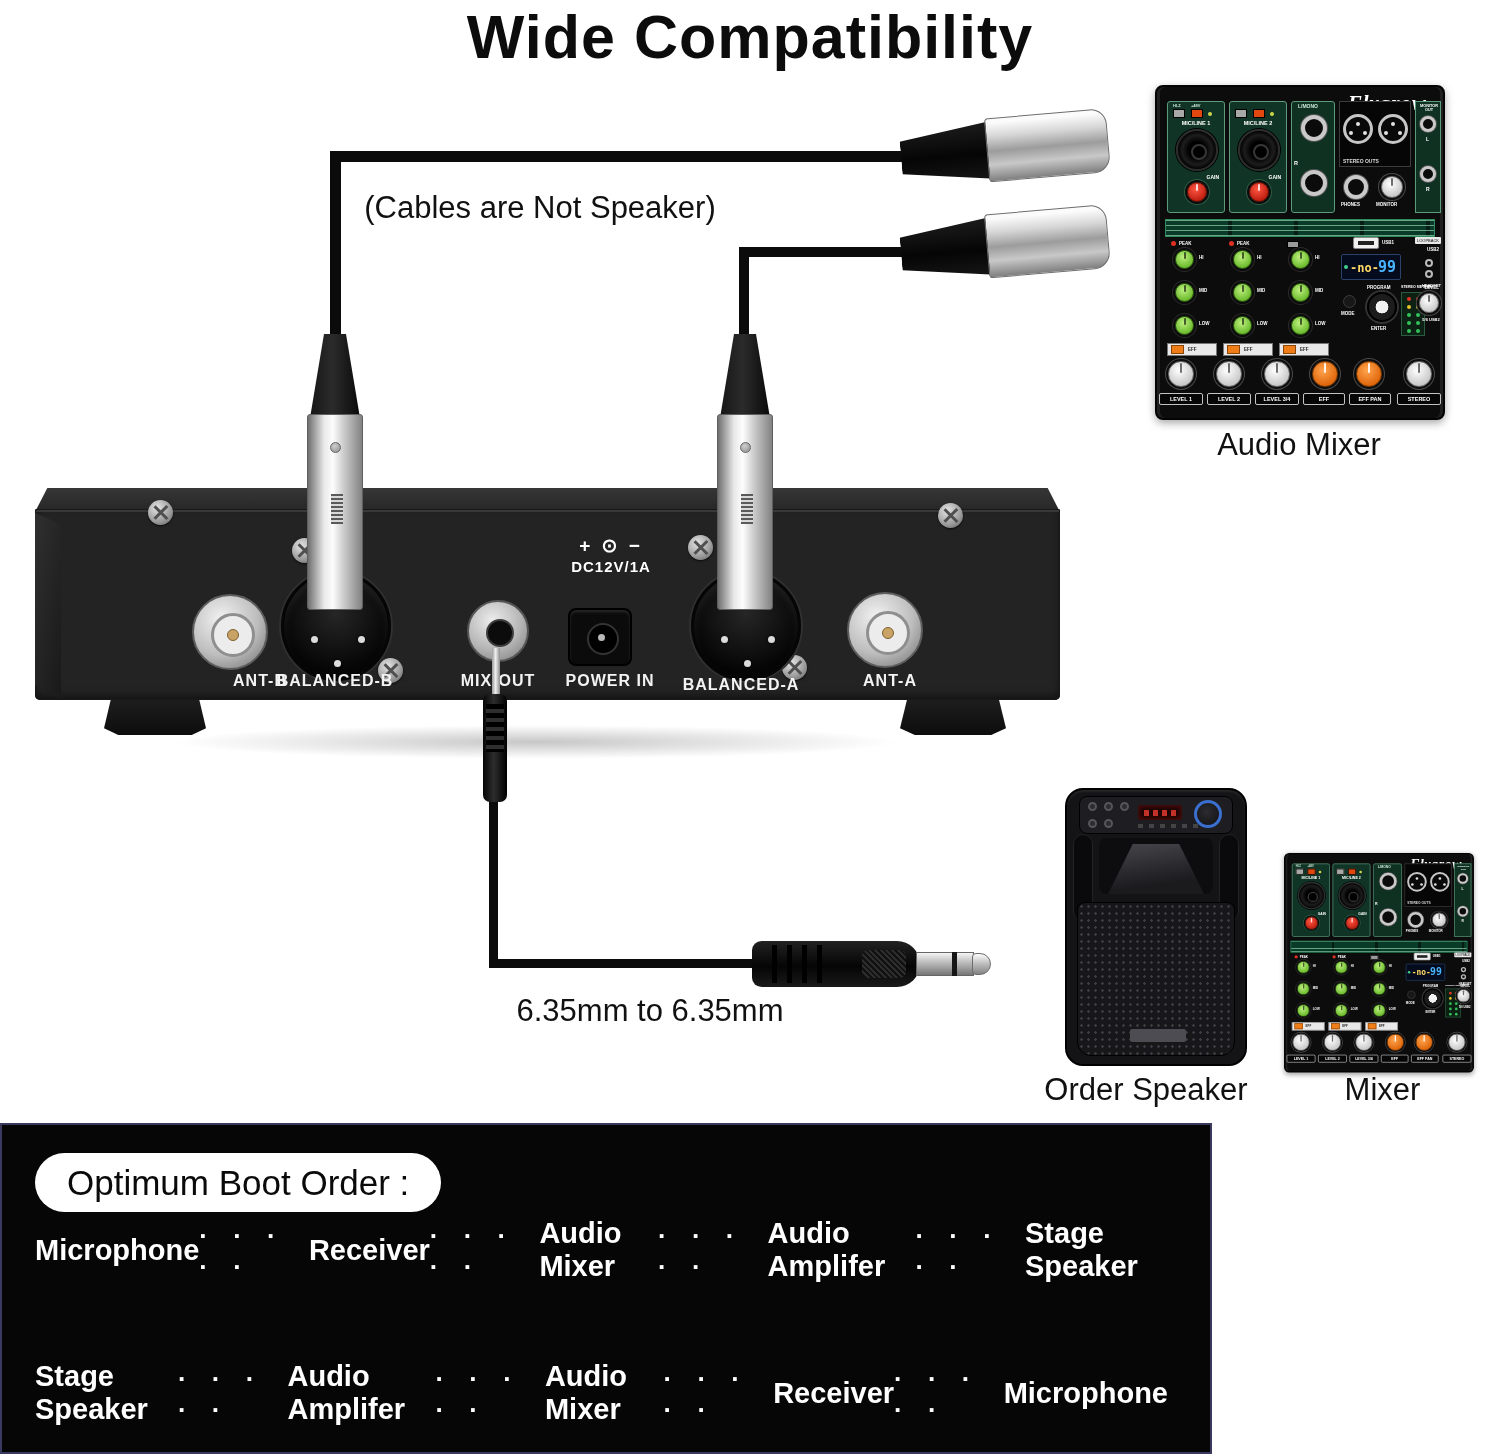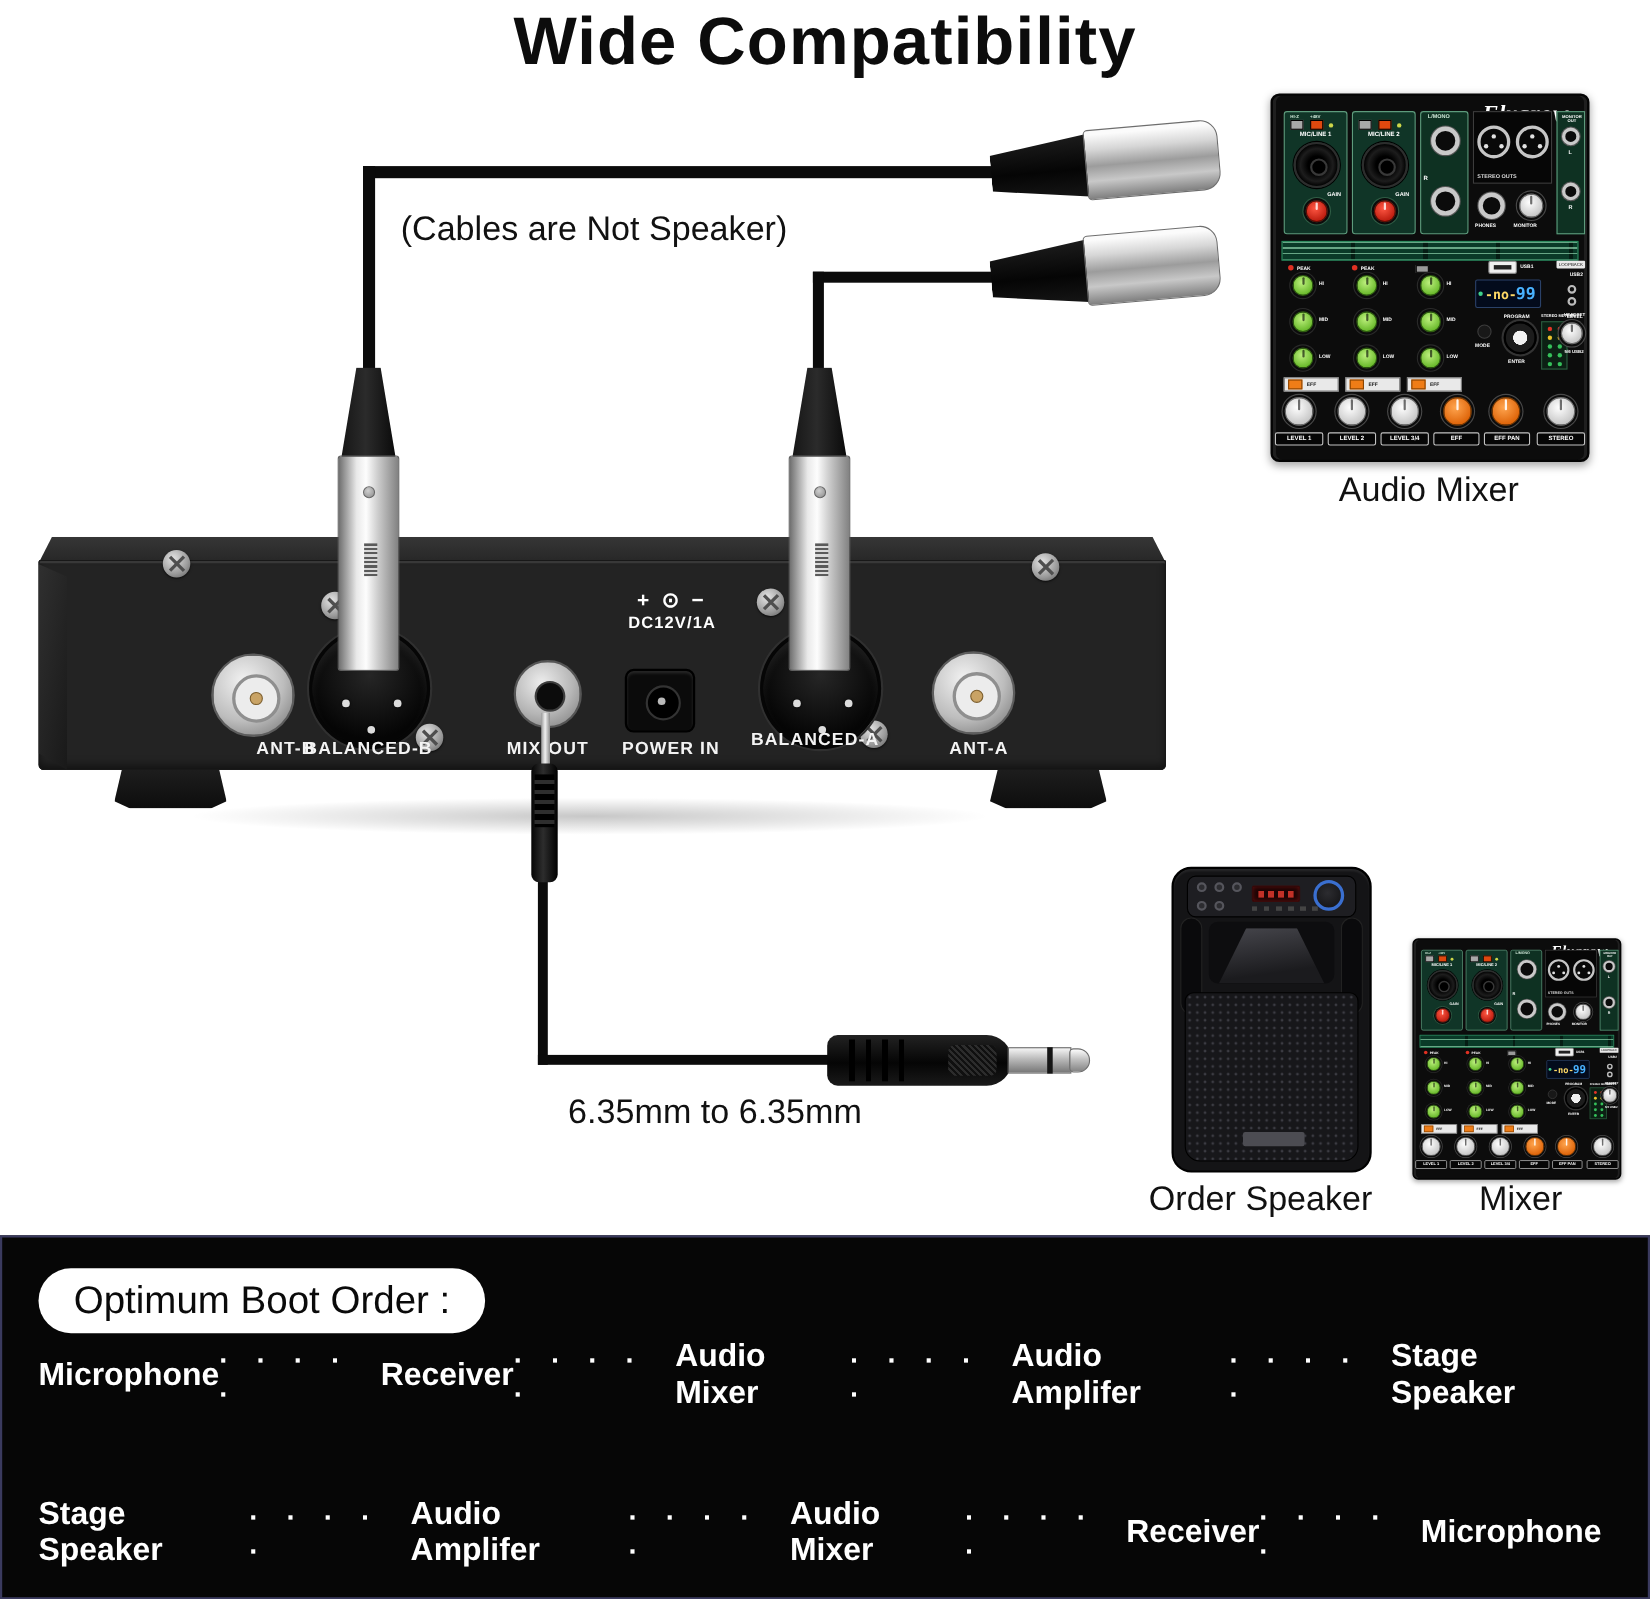--- a/index.html
+++ b/index.html
@@ -226,21 +226,21 @@
   .sp-handle { top:44px; width:20px; height:88px; background:#0a0a0c; border-radius:10px; border:1px solid #222; }
   .sp-hl { left:6px; } .sp-hr { right:6px; }
   .sp-horn { left:32px; top:48px; right:32px; height:56px; background:#0d0d0f; border-radius:8px; }
   .sp-horn::after { content:''; position:absolute; left:8%; top:10%; right:8%; bottom:0;
     background:linear-gradient(172deg,#46464c,#1b1b1e 75%); clip-path:polygon(26% 0,74% 0,100% 100%,0 100%); }
   .sp-grille { left:10px; top:112px; right:10px; bottom:8px; background:#17171a; border-radius:8px 8px 14px 14px; border:1px solid #000;
     background-image:radial-gradient(circle, #3c3c43 1.1px, transparent 1.5px); background-size:7px 7px; }
   .sp-plate { left:63px; bottom:22px; width:56px; height:13px; background:#4c4c52; border-radius:2px; }
 
   
-  .order-panel { left:0; top:1123px; width:1500px; height:331px; background:#060606; border:2px solid #3a3a5e; z-index:6; }
+  .order-panel { left:0; top:1123px; width:1212px; height:331px; background:#060606; border:2px solid #3a3a5e; z-index:6; }
   .pill { position:absolute; display:inline-flex; align-items:center; background:#fff; color:#0a0a0a;
     border-radius:32px; padding:0 32px; height:59px; font-size:35px; white-space:nowrap; }
   .pill-boot { left:33px; top:28px; }
   .pill-shutdown { left:33px; top:171px; }
   .order-row { position:absolute; left:33px; right:42px; display:flex; justify-content:space-between; align-items:center;
     color:#fff; font-size:29px; font-weight:700; }
   .row-boot { top:103px; height:44px; }
   .row-shutdown { top:246px; height:44px; }
   .dots { font-size:26px; font-weight:700; letter-spacing:9px; padding-top:3px; }
 </style>
@@ -308,21 +308,21 @@
       <span class="pin" style="left:27px; top:62px;"></span>
       <span class="pin" style="left:74px; top:62px;"></span>
       <span class="pin" style="left:50px; top:86px;"></span>
     </div>
     <div class="bnc" style="left:812px; top:104px;"></div>
 
     <div class="port-label" style="left:160px; top:184px; width:130px;">ANT-B</div>
     <div class="port-label" style="left:235px; top:184px; width:130px;">BALANCED-B</div>
     <div class="port-label" style="left:398px; top:184px; width:130px;">MIX-OUT</div>
     <div class="port-label" style="left:510px; top:184px; width:130px;">POWER IN</div>
-    <div class="port-label" style="left:641px; top:176px; width:130px;">BALANCED-A</div>
+    <div class="port-label" style="left:641px; top:188px; width:130px;">BALANCED-A</div>
     <div class="port-label" style="left:790px; top:184px; width:130px;">ANT-A</div>
   </div>
 
   <div class="abs pwr-icon">+ ⊙ −</div>
   <div class="abs pwr-rating">DC12V/1A</div>
   <div class="abs pwr-jack"></div>
 
   <div class="abs t-shaft"></div>
   <div class="abs t-upper"></div>
   <div class="abs cable t-v"></div>

